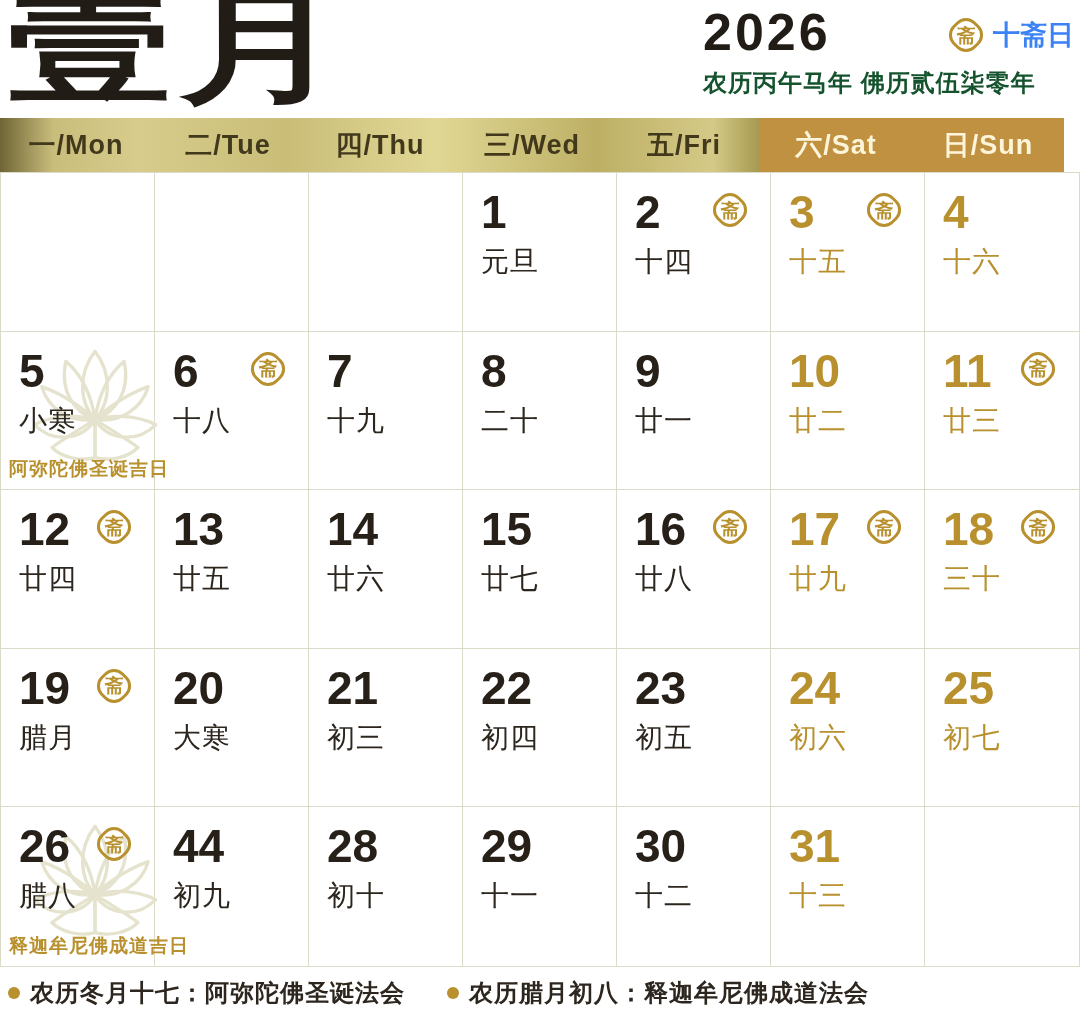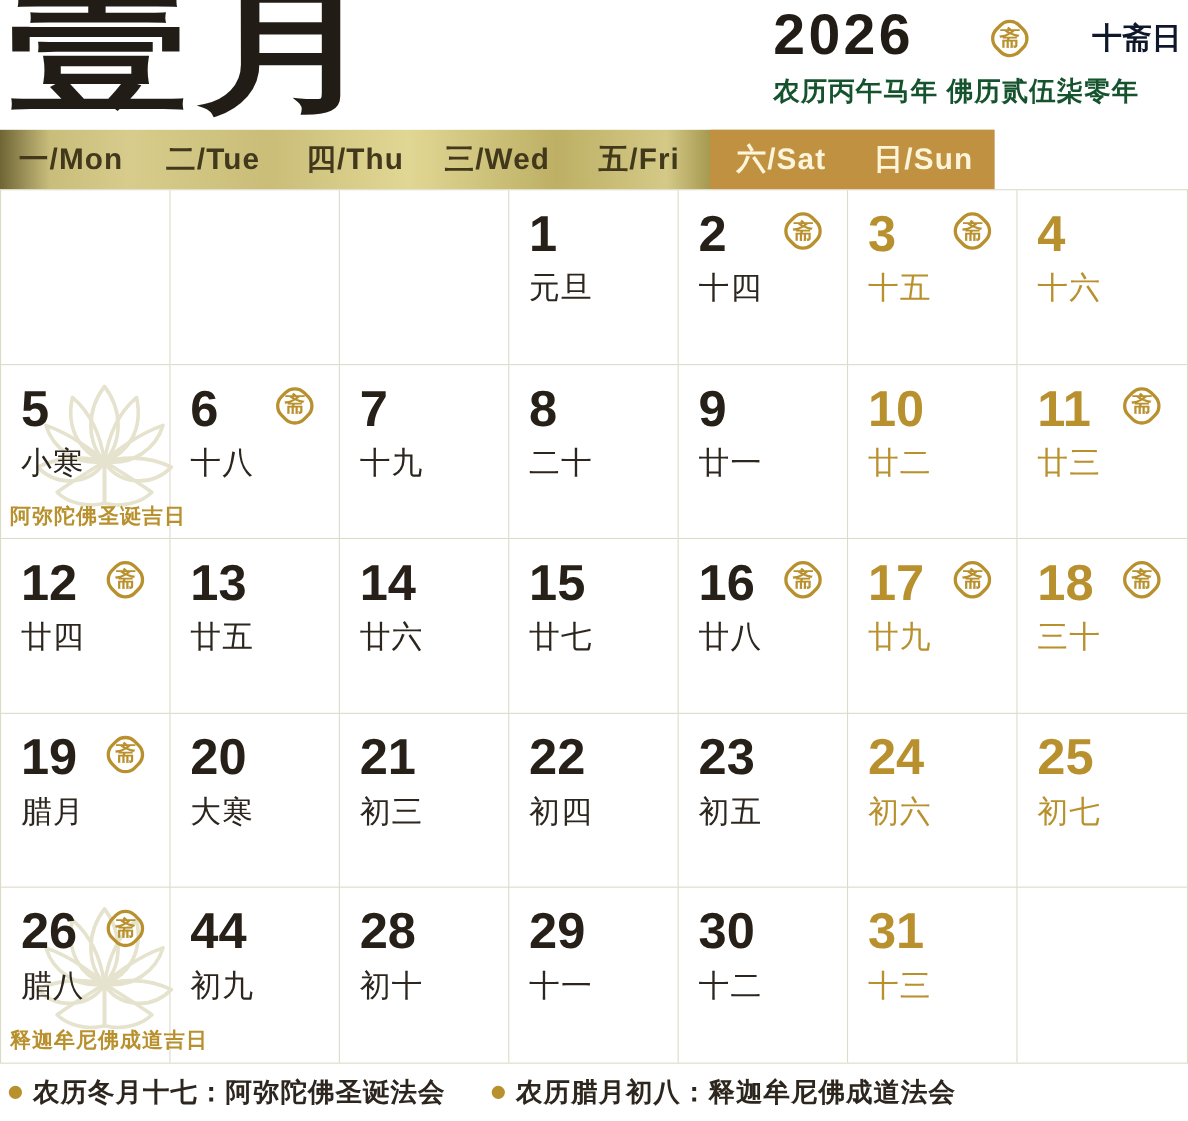--- a/index.html
+++ b/index.html
@@ -12,34 +12,34 @@
   .topbar{position:relative;height:144px;}
   .month-title{
     position:absolute;left:8px;top:-20px;margin:0;
     font-size:124px;font-weight:900;line-height:1.08;color:#211c15;
     transform:scaleX(1.32);transform-origin:left top;letter-spacing:6px;
   }
   .year-block{position:absolute;left:703px;top:6px;}
   .year{font-size:52px;font-weight:800;letter-spacing:3px;color:#211c15;line-height:1;}
   .subtitle{margin-top:9px;font-size:24px;font-weight:700;color:#14532d;letter-spacing:1px;white-space:nowrap;}
   .legend{position:absolute;right:6px;top:16px;display:flex;align-items:center;gap:8px;}
-  .legend-label{font-size:27px;font-weight:600;color:#0f172a;margin-left:48px;}
+  .legend-label{font-size:27px;font-weight:600;color:#3b82f6;}
   
   .zhai{position:relative;width:38px;height:38px;flex:0 0 auto;}
   .zhai::before{
     content:"";position:absolute;inset:3px;border:3px solid #b8912e;
     border-radius:42%;transform:rotate(45deg);
   }
   .zhai .g{
     position:absolute;inset:0;display:flex;align-items:center;justify-content:center;
     font-size:19px;font-weight:700;color:#b8912e;line-height:1;
   }
   
   .weekday-row{
-    position:absolute;left:0;top:118px;width:904px;height:54px;
+    position:absolute;left:0;top:118px;width:1064px;height:54px;
     display:grid;grid-template-columns:repeat(7,1fr);
     background:linear-gradient(90deg,
       #6f6535 0%, #c9bd7c 5%, #d7cc8b 13%, #c9bd78 27%, #e1d794 41%,
       #bdb065 56%, #d4c987 67%, #a69950 71.4%,
       #bf9140 71.4%, #bf9140 100%);
   }
   .wd{display:flex;align-items:center;justify-content:center;
       font-size:27px;font-weight:600;color:#42381c;letter-spacing:1px;}
   .wd.wkend{color:#fdf5da;background:#bf9140;}
   

